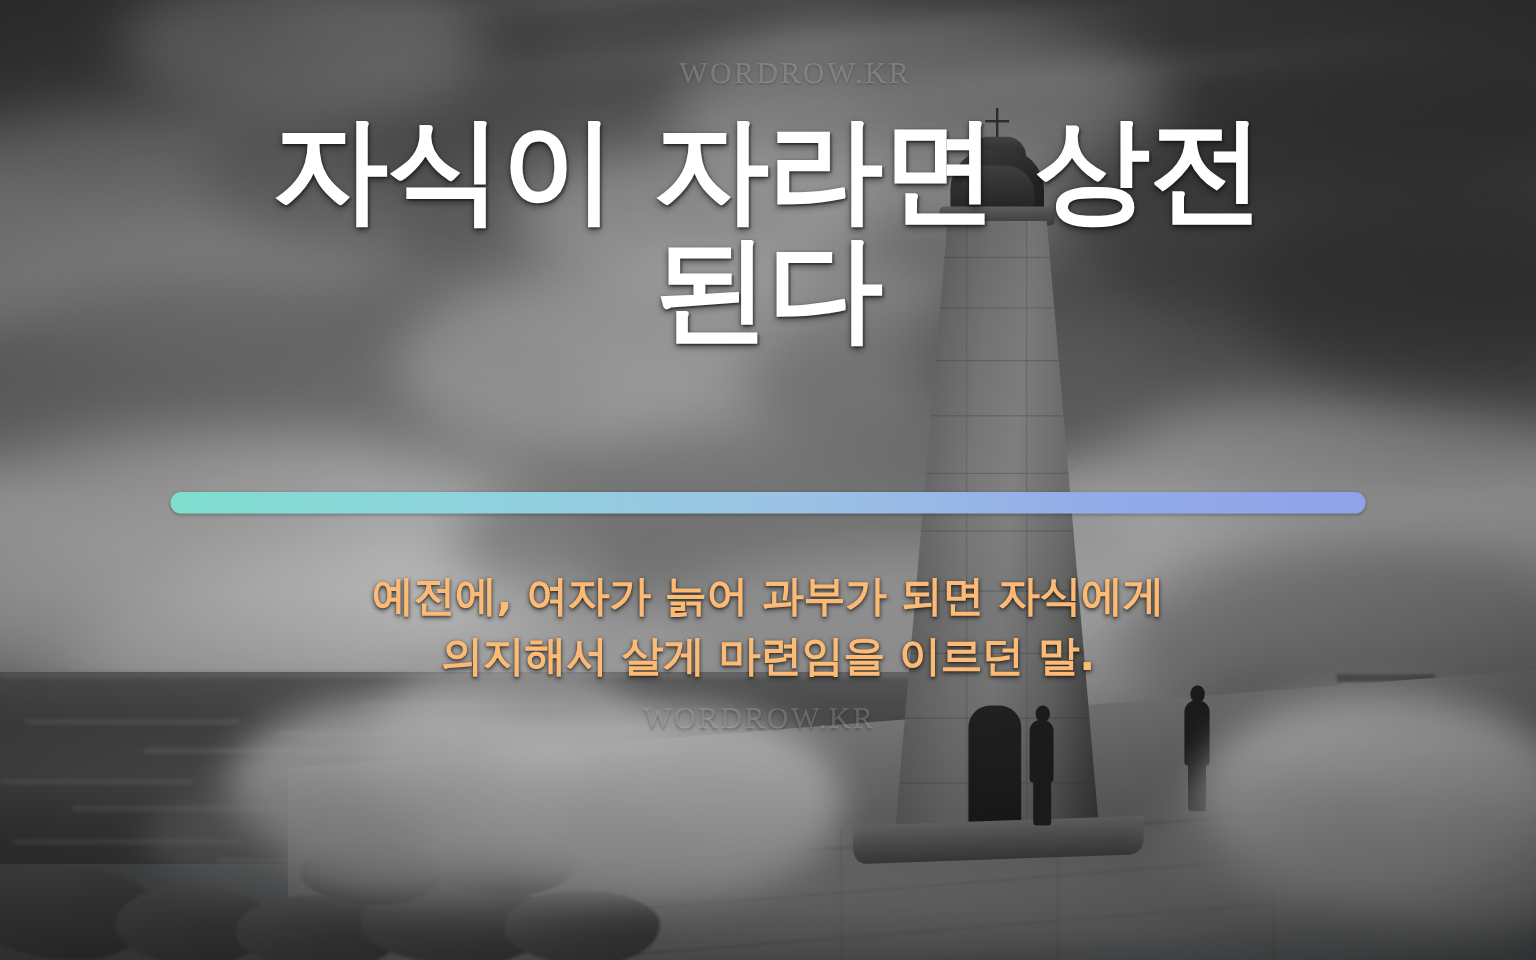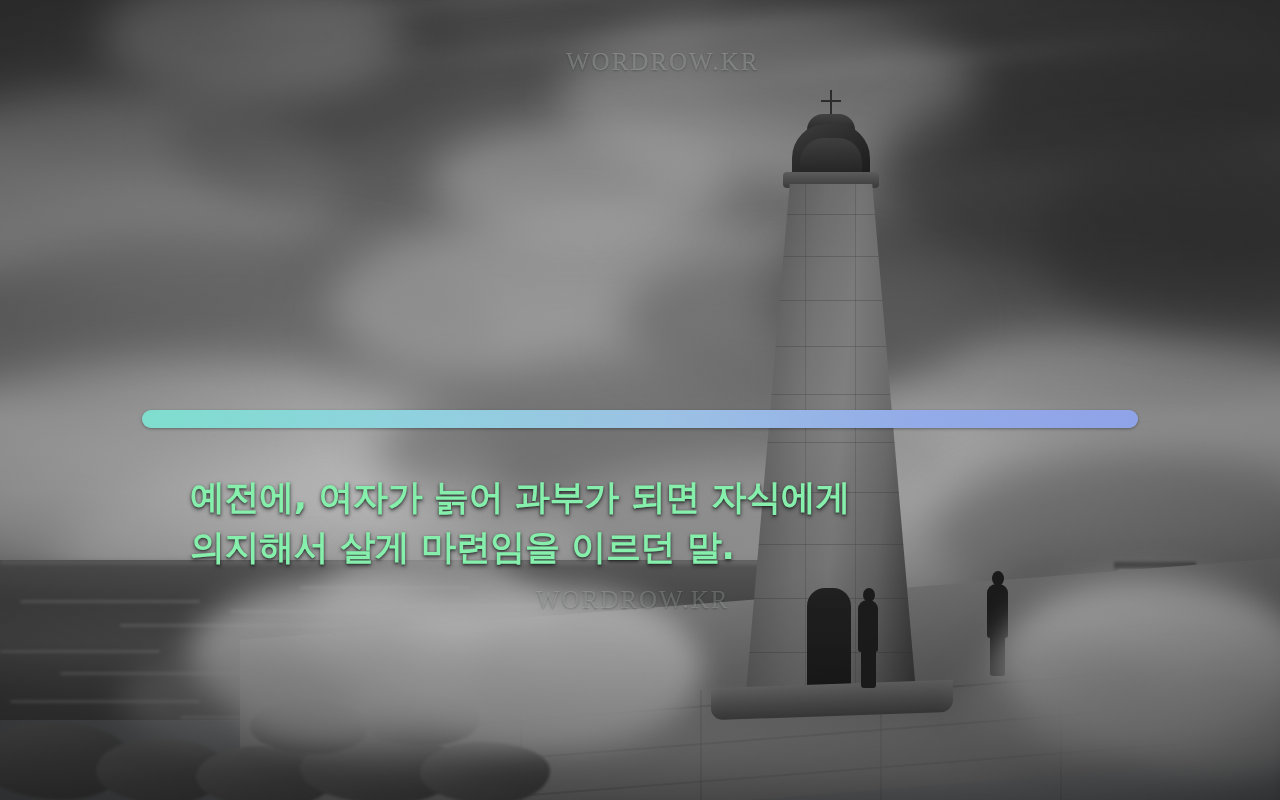--- a/index.html
+++ b/index.html
@@ -261,21 +261,22 @@
     position:absolute;left:142px;top:410px;
     width:996px;height:18px;border-radius:10px;
     background:linear-gradient(90deg,#7fdece 0%,#8ed3dd 24%,#9cc2e4 52%,#93abe8 78%,#8fa3e8 100%);
     box-shadow:0 1px 3px rgba(10,12,14,0.35);
   }
 
   .desc{
     position:absolute;left:190px;top:473px;
     width:900px;
     margin:0;
-    color:#86efac;
+    text-align:center;
+    color:#fdba74;
     font-family:"DejaVu Sans","Liberation Sans",sans-serif;
     font-weight:700;
     font-size:35px;
     line-height:1.42;
     letter-spacing:-0.4px;
     text-shadow:
       0 2px 4px rgba(10,12,14,0.60),
       0 1px 2px rgba(10,12,14,0.50);
     white-space:pre-line;
   }
@@ -419,20 +420,22 @@
     </div>
 
     <div class="photo-tone"></div>
     <div class="photo-vig"></div>
   </div>
 
   <div class="wm wm-top">WORDROW.KR</div>
   <div class="wm wm-bottom">WORDROW.KR</div>
 
   <div class="content">
+    <h1 class="title">자식이 자라면 상전
+된다</h1>
 
     <div class="divider"></div>
 
     <p class="desc">예전에, 여자가 늙어 과부가 되면 자식에게
 의지해서 살게 마련임을 이르던 말.</p>
   </div>
 
 </div>
 
 </body></html>

